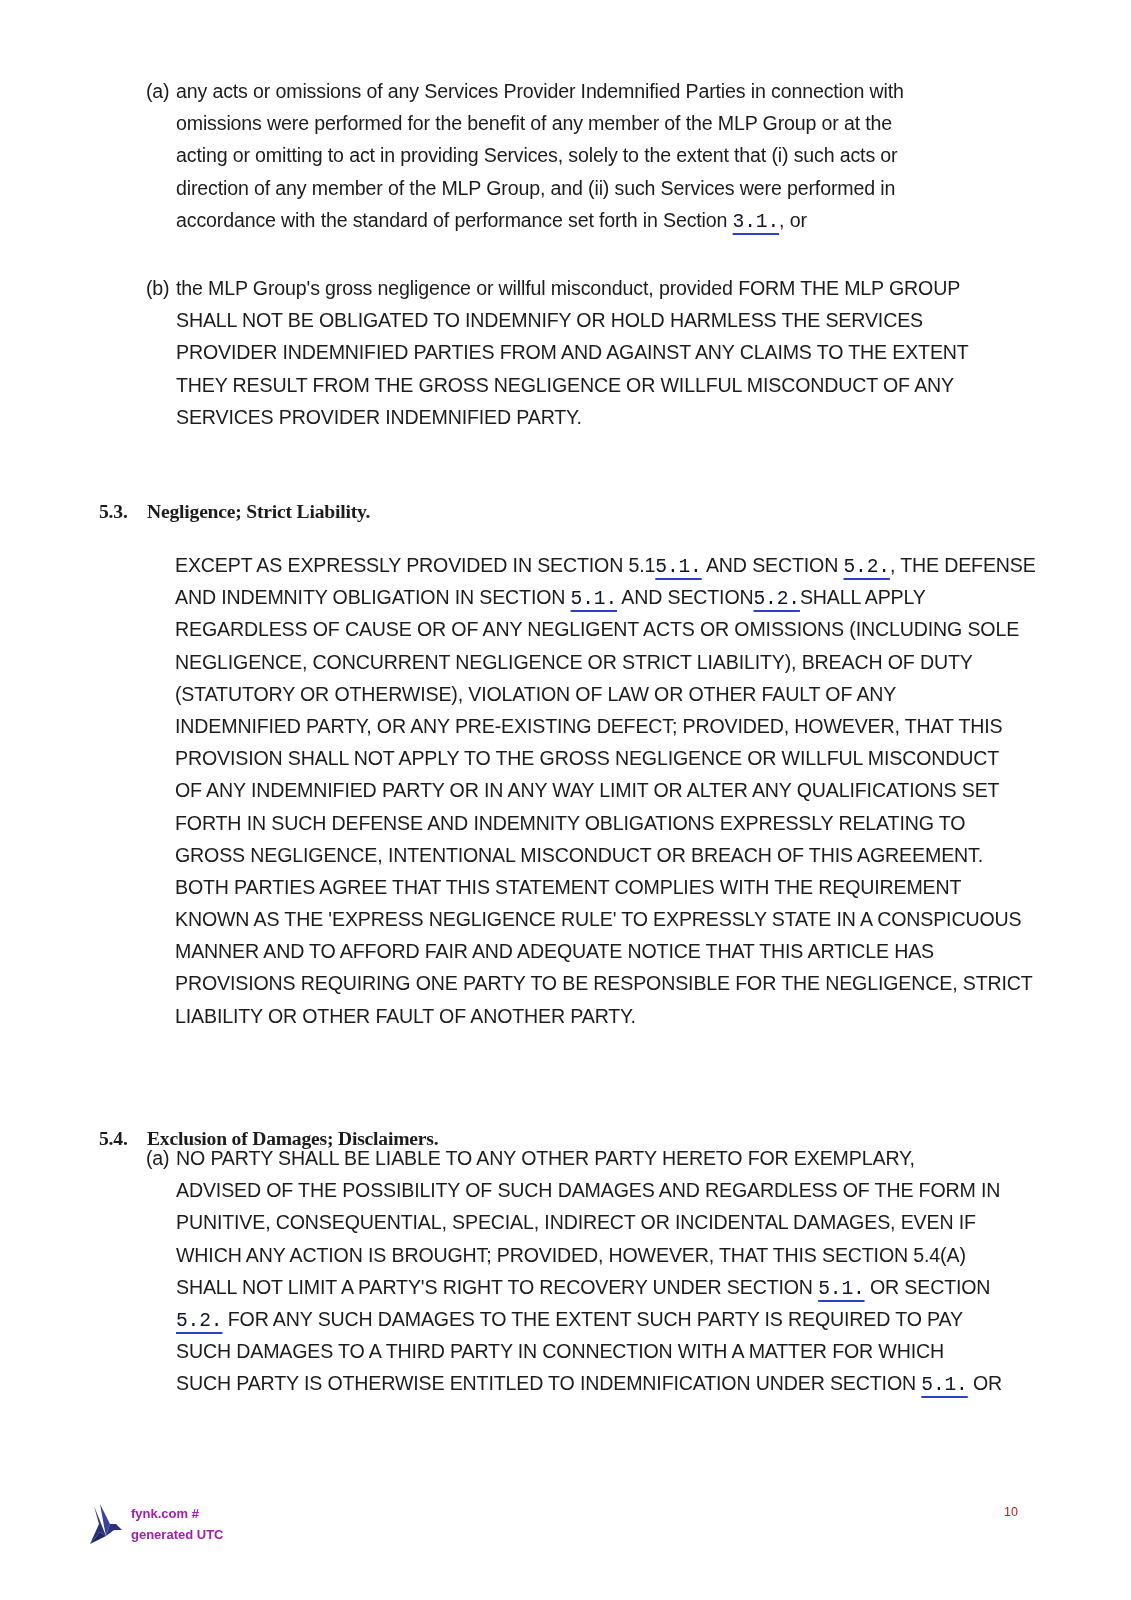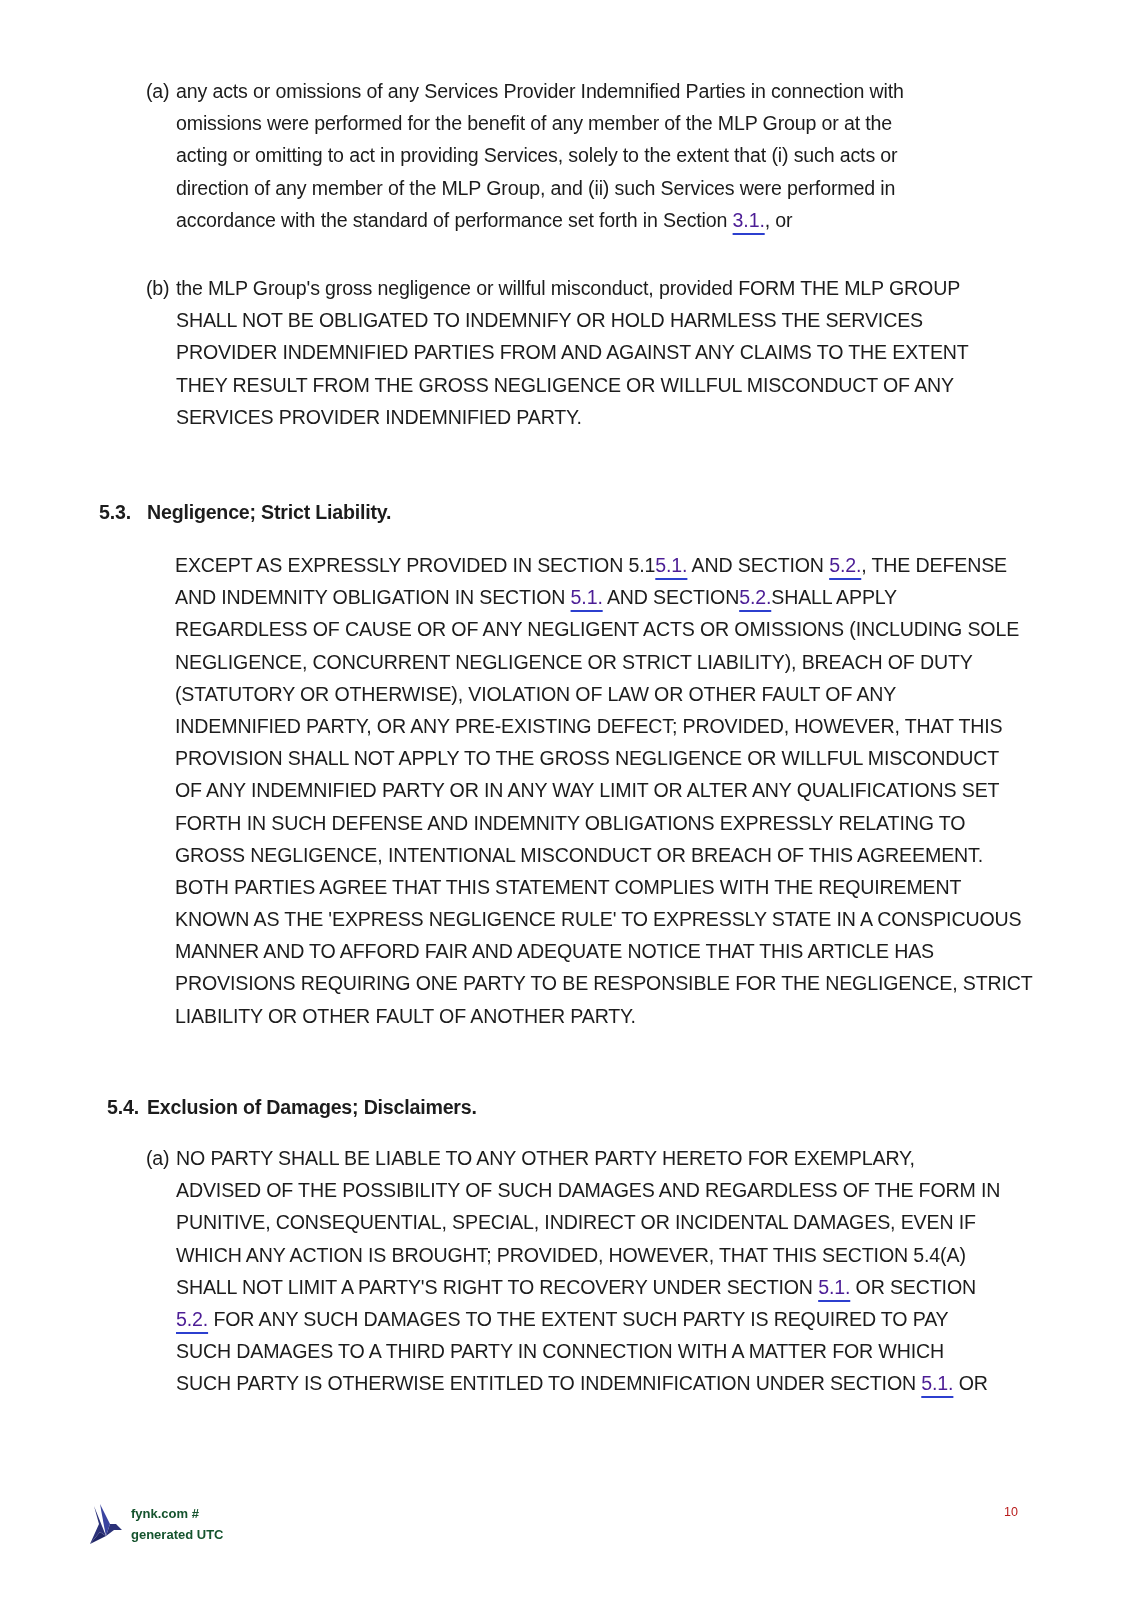--- a/index.html
+++ b/index.html
@@ -12,40 +12,42 @@
   .para {
     position: absolute;
     font-size: 19.6px;
     line-height: 32.2px;
     letter-spacing: -0.15px;
     white-space: nowrap;
   }
   .para .line { display: block; height: 32.2px; }
   .marker { position: absolute; left: -30px; top: 0; }
   .link {
-    color: #4c1d95;
+    color: #0f172a;
     text-decoration: underline;
     text-decoration-color: #2c3fcf;
     text-underline-offset: 6px;
     text-decoration-thickness: 1.5px;
     cursor: pointer;
+    font-family: Liberation Mono, monospace;
   }
   .heading {
     position: absolute;
     font-size: 19.6px;
     font-weight: bold;
     line-height: 30px;
     white-space: nowrap;
     letter-spacing: -0.2px;
+    font-family: Liberation Serif, serif;
   }
   .heading .num { display: inline-block; width: 48px; }
   .footer-logo { position: absolute; left: 86px; top: 1500px; width: 40px; height: 44px; }
   .footer-text {
     position: absolute; left: 131px; top: 1503px;
-    font-size: 13px; font-weight: bold; color: #14532d; line-height: 21px;
+    font-size: 13px; font-weight: bold; color: #a21caf; line-height: 21px;
   }
   .page-num {
     position: absolute; left: 1004px; top: 1505px;
     font-size: 12.5px; color: #b91c1c;
   }
 </style>
 </head>
 <body>
 
 <div class="page">
@@ -83,21 +85,21 @@
     <span class="line">OF ANY INDEMNIFIED PARTY OR IN ANY WAY LIMIT OR ALTER ANY QUALIFICATIONS SET</span>
     <span class="line">FORTH IN SUCH DEFENSE AND INDEMNITY OBLIGATIONS EXPRESSLY RELATING TO</span>
     <span class="line">GROSS NEGLIGENCE, INTENTIONAL MISCONDUCT OR BREACH OF THIS AGREEMENT.</span>
     <span class="line">BOTH PARTIES AGREE THAT THIS STATEMENT COMPLIES WITH THE REQUIREMENT</span>
     <span class="line">KNOWN AS THE 'EXPRESS NEGLIGENCE RULE' TO EXPRESSLY STATE IN A CONSPICUOUS</span>
     <span class="line">MANNER AND TO AFFORD FAIR AND ADEQUATE NOTICE THAT THIS ARTICLE HAS</span>
     <span class="line">PROVISIONS REQUIRING ONE PARTY TO BE RESPONSIBLE FOR THE NEGLIGENCE, STRICT</span>
     <span class="line">LIABILITY OR OTHER FAULT OF ANOTHER PARTY.</span>
   </div>
 
-  <div class="heading" style="left:99px; top:1092px;text-align:center;">
+  <div class="heading" style="left:99px; top:1124px;">
     <span class="num">5.4.</span><span>Exclusion of Damages; Disclaimers.</span>
   </div>
 
   <div class="para" style="left:176px; top:1142px;">
     <span class="marker">(a)</span>
     <span class="line">NO PARTY SHALL BE LIABLE TO ANY OTHER PARTY HERETO FOR EXEMPLARY,</span>
     <span class="line">ADVISED OF THE POSSIBILITY OF SUCH DAMAGES AND REGARDLESS OF THE FORM IN</span>
     <span class="line">PUNITIVE, CONSEQUENTIAL, SPECIAL, INDIRECT OR INCIDENTAL DAMAGES, EVEN IF</span>
     <span class="line">WHICH ANY ACTION IS BROUGHT; PROVIDED, HOWEVER, THAT THIS SECTION 5.4(A)</span>
     <span class="line"><span>SHALL NOT LIMIT A PARTY'S RIGHT TO RECOVERY UNDER SECTION </span><a class="link">5.1.</a><span> OR SECTION</span></span>

